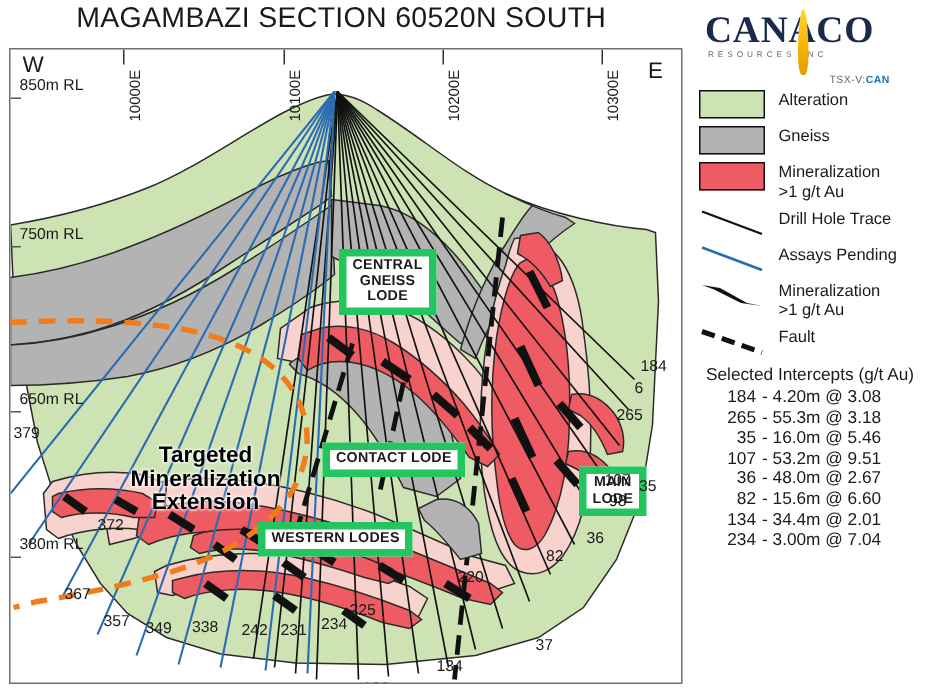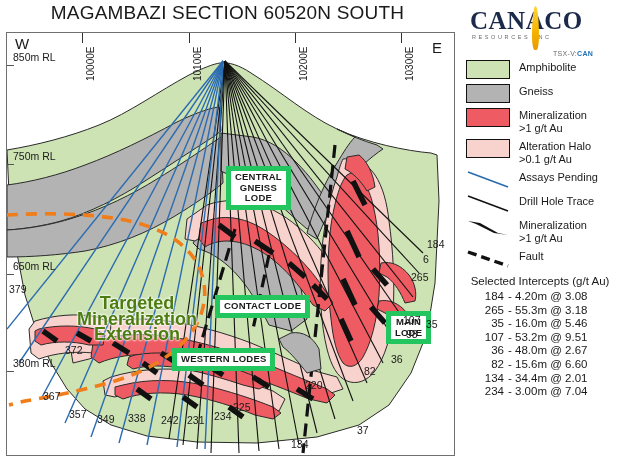--- a/index.html
+++ b/index.html
@@ -32,21 +32,21 @@
   
   .lodebox{background:#fff;border:5px solid #22c55e;padding:1px 4px;
            font-size:9.5px;font-weight:bold;line-height:10.5px;
            text-align:center;letter-spacing:.2px;white-space:pre-line;}
 
   
   .dh{font-size:10.5px;color:#1a1a1a;white-space:nowrap;}
 
   
   #targeted{left:55px;top:263px;width:150px;text-align:center;
-            color:#4d7c0f;font-weight:bold;font-size:18px;line-height:15.5px;
+            color:#000000;font-weight:bold;font-size:15px;line-height:15.5px;
             white-space:pre-line;
             text-shadow:0 0 2px #fff,0 0 2px #fff,0 0 3px #fff;}
 
   
   #logo{left:470px;top:8px;width:145px;height:46px;}
   #logo-word{font-family:"Liberation Serif",serif;font-size:25px;
              font-weight:bold;letter-spacing:.5px;color:#1b2a4a;
              line-height:25px;}
   #logo-sub{font-size:5.5px;letter-spacing:2.6px;color:#6a6a6a;
             margin-top:1px;margin-left:2px;}
@@ -315,52 +315,47 @@
     <div class="abs dh" style="left:404px;top:238px;">265</div>
     <div class="abs dh" style="left:416px;top:220px;">6</div>
     <div class="abs dh" style="left:420px;top:205px;">184</div>
 
   </div>
 
   <div class="abs" id="legend">
 
     <div class="leg-row">
       <div class="swatch" style="background:#cde3b4;"></div>
-      <div class="leg-text">Amphibolite</div>
+      <div class="leg-text">Alteration</div>
     </div>
 
     <div class="leg-row">
       <div class="swatch" style="background:#b3b3b3;"></div>
       <div class="leg-text">Gneiss</div>
     </div>
 
     <div class="leg-row">
       <div class="swatch" style="background:#ef5b63;"></div>
       <div class="leg-text">Mineralization
 &gt;1 g/t Au</div>
     </div>
 
-    <div class="leg-row">
-      <div class="swatch" style="background:#f8d2cd;"></div>
-      <div class="leg-text">Alteration Halo
-&gt;0.1 g/t Au</div>
+
+    <div class="leg-row">
+      <svg class="linekey" viewBox="0 0 44 19">
+        <line x1="2" y1="2" x2="42" y2="17" stroke="#111" stroke-width="1.6"></line>
+      </svg>
+      <div class="leg-text">Drill Hole Trace</div>
     </div>
 
     <div class="leg-row">
       <svg class="linekey" viewBox="0 0 44 19">
         <line x1="2" y1="2" x2="42" y2="17" stroke="#2b6cb0" stroke-width="1.8"></line>
       </svg>
       <div class="leg-text">Assays Pending</div>
-    </div>
-
-    <div class="leg-row">
-      <svg class="linekey" viewBox="0 0 44 19">
-        <line x1="2" y1="2" x2="42" y2="17" stroke="#111" stroke-width="1.6"></line>
-      </svg>
-      <div class="leg-text">Drill Hole Trace</div>
     </div>
 
     <div class="leg-row">
       <svg class="linekey" viewBox="0 0 44 19">
         <polygon points="2,3 14,5 32,15 42,17 28,15 10,6" fill="#111"></polygon>
       </svg>
       <div class="leg-text">Mineralization
 &gt;1 g/t Au</div>
     </div>
 

